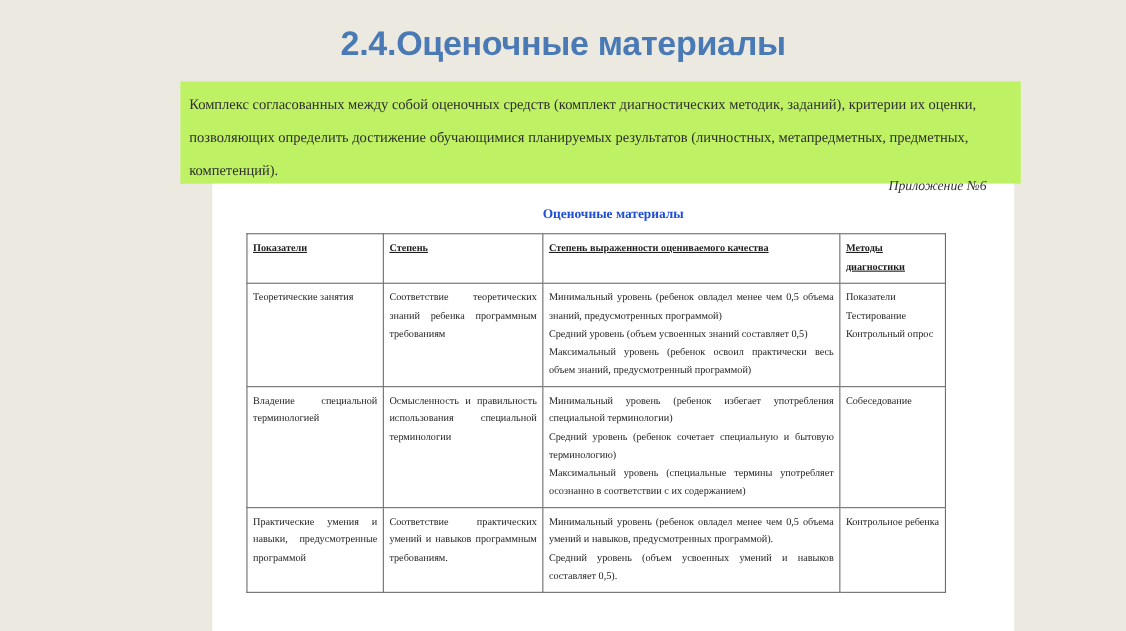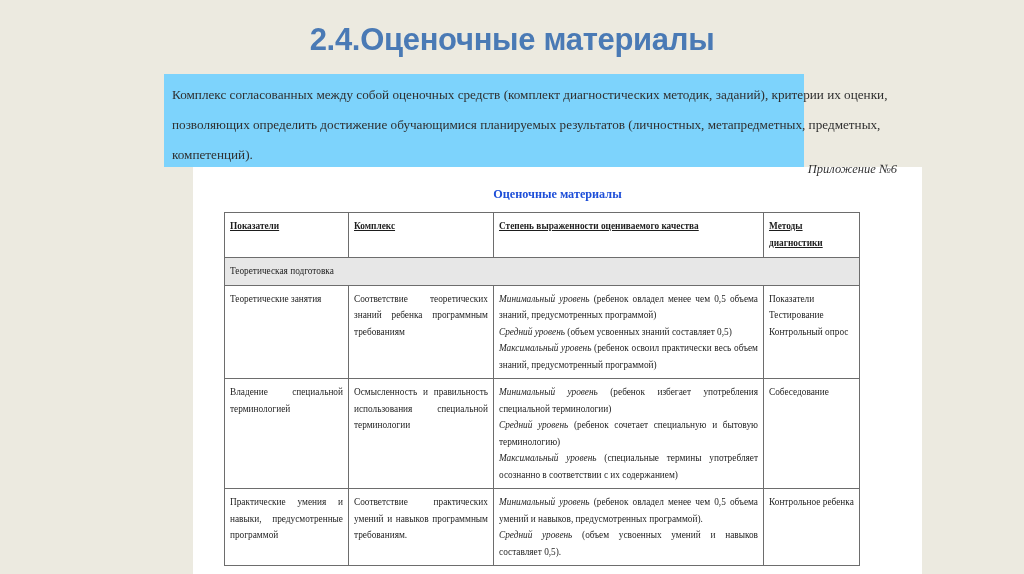--- a/index.html
+++ b/index.html
@@ -23,22 +23,22 @@
     font-weight:bold;
     font-size:31px;
     letter-spacing:-0.3px;
     color:#4a7ab5;
     white-space:nowrap;
   }
   
   .intro-card{
     position:absolute;
     left:164px;top:74px;
-    width:640px;height:93px;
-    background:#7dd3fc;
+    width:764px;height:93px;
+    background:#bef264;
   }
   .intro-text{
     position:absolute;
     left:8px;top:6px;
     width:718px;
     font-size:13.2px;
     line-height:30px;
     color:#2f2f2f;
     text-align:left;
   }
@@ -94,21 +94,21 @@
   .c4{width:96px;}
   thead td, thead th{height:34px;text-decoration:underline;}
   .section-row td{
     background:#e7e7e7;
     text-align:center;
     text-align-last:center;
     font-weight:bold;
     padding:3px 4px;
     line-height:15px;
   }
-  .lvl{font-style:italic;}
+  .lvl{}
   .cell-line{display:block;}
   td.nowrapcell{text-align:left;text-align-last:left;}
 </style>
 </head>
 <body>
 
 <div id="slide">
 
   <div class="slide-title">2.4.Оценочные материалы</div>
 
@@ -125,29 +125,26 @@
     <table class="mat">
       <colgroup>
         <col class="c1">
           <col class="c2">
           <col class="c3">
           <col class="c4">
       </colgroup>
       <thead>
         <tr>
           <th>Показатели</th>
-          <th>Комплекс</th>
+          <th>Степень</th>
           <th>Степень выраженности оцениваемого качества</th>
           <th>Методы диагностики</th>
         </tr>
       </thead>
       <tbody id="tbody">
-          <tr class="section-row">
-            <td colspan="4">Теоретическая подготовка</td>
-          </tr>
           <tr>
             <td>Теоретические занятия</td>
             <td>Соответствие теоретических знаний ребенка программным требованиям</td>
             <td>
               <div><span class="lvl">Минимальный уровень</span><span> (ребенок овладел менее чем 0,5 объема знаний, предусмотренных программой)</span></div>
               <div><span class="lvl">Средний уровень</span><span> (объем усвоенных знаний составляет 0,5)</span></div>
               <div><span class="lvl">Максимальный уровень</span><span> (ребенок освоил практически весь объем знаний, предусмотренный программой)</span></div>
             </td>
             <td class="nowrapcell">
               <span class="cell-line">Показатели</span>

